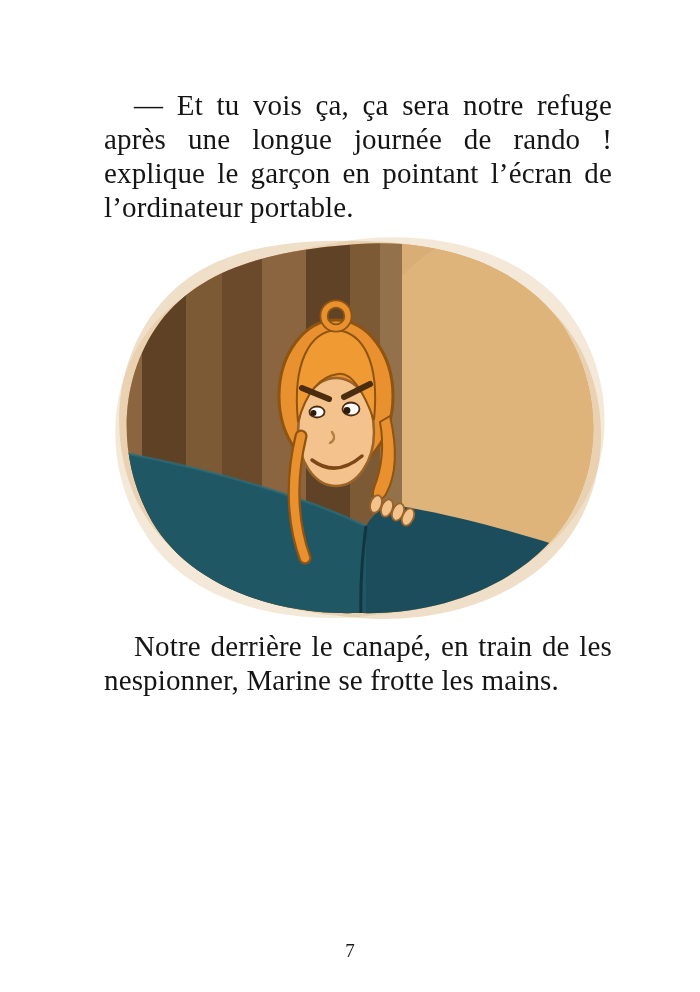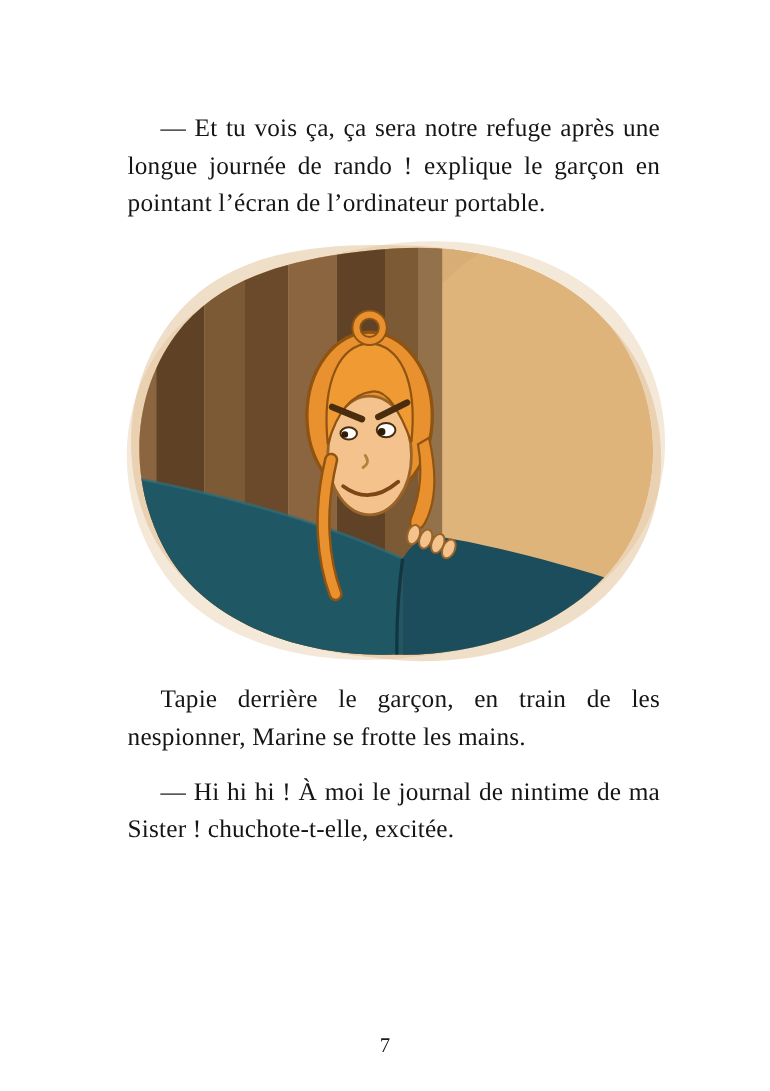--- a/index.html
+++ b/index.html
@@ -13,22 +13,22 @@
     height: 992px;
     margin: 0 auto;
     background: #ffffff;
     font-family: "Liberation Serif", "DejaVu Serif", serif;
     color: #151515;
     box-sizing: border-box;
     padding: 84px 84px 0 100px;
     overflow: hidden;
   }
   .text-block p {
-    margin: 16px;
-    font-size: 23px;
+    margin: 4px;
+    font-size: 29px;
     line-height: 34px;
     text-align: justify;
     text-indent: 30px;
     letter-spacing: 0.15px;
   }
   .figure {
     width: 500px;
     margin: 12px auto 8px auto;
   }
   .figure svg { display: block; }
@@ -123,19 +123,18 @@
           <ellipse cx="268" cy="268" rx="5.5" ry="9" fill="#f4c38d" stroke="#9a6428" stroke-width="1.8" transform="rotate(18 268 268)"></ellipse>
           <ellipse cx="279" cy="272" rx="5.5" ry="9" fill="#f4c38d" stroke="#9a6428" stroke-width="1.8" transform="rotate(20 279 272)"></ellipse>
           <ellipse cx="290" cy="276" rx="5.5" ry="9" fill="#f4c38d" stroke="#9a6428" stroke-width="1.8" transform="rotate(22 290 276)"></ellipse>
           <ellipse cx="300" cy="281" rx="5.5" ry="9" fill="#f4c38d" stroke="#9a6428" stroke-width="1.8" transform="rotate(24 300 281)"></ellipse>
         </g>
       </g>
     </svg>
   </div>
 
   <div class="text-block">
-    <p>Tapie derrière le garçon, en train de les nespionner, Marine se frotte les mains.</p>
-    <p>— Hi hi hi ! À moi le journal de nintime de ma Sister ! chuchote-t-elle, excitée.</p>
+    <p>Notre derrière le canapé, en train de les nespionner, Marine se frotte les mains.</p>
   </div>
 
   <div class="page-number">7</div>
 
 </div>
 
 </body></html>

